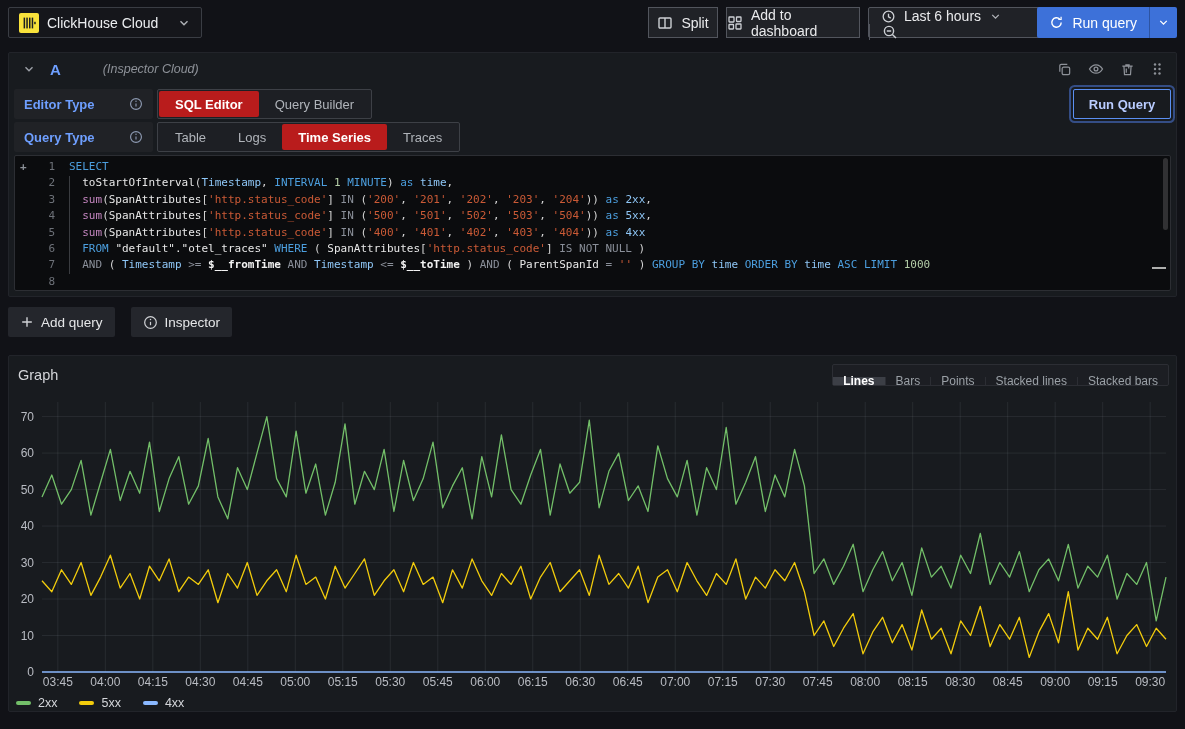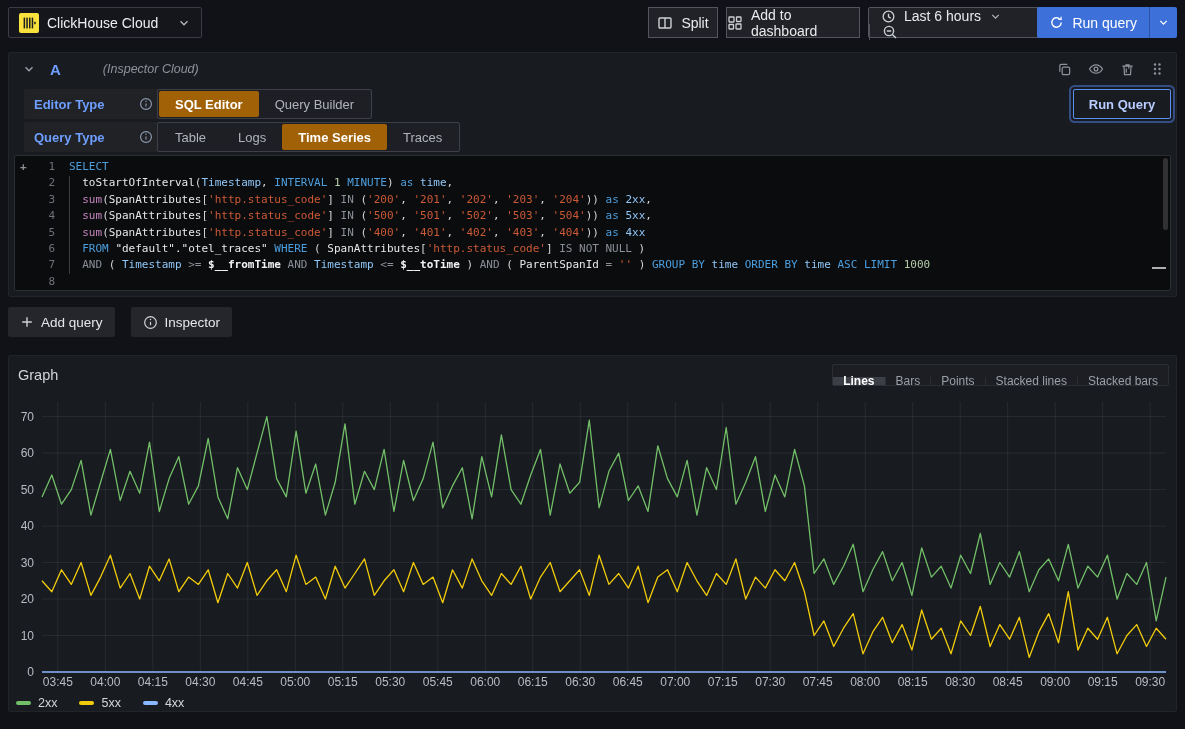--- a/index.html
+++ b/index.html
@@ -24,27 +24,27 @@
   .icon { display:inline-flex; flex:none; color:#cdd0d5; }
 
   
   .query-panel { position:absolute; left:8px; top:52px; width:1169px; height:245px; background:#181b1f; border:1px solid #22242a; border-radius:2px; }
   .q-header { position:absolute; left:8px; top:52px; width:1169px; height:34px; display:flex; align-items:center; padding:0 14px; gap:14px; }
   .q-ref { color:#6e9fff; font-weight:700; font-size:15px; }
   .q-ds-hint { color:#8e9299; font-style:italic; font-size:12.5px; margin-left:28px; }
   .q-header-icons { margin-left:auto; display:flex; gap:16px; align-items:center; color:#8e9299; }
   .q-header-icons .icon { color:#8e9299; cursor:pointer; }
 
-  .label-chip { position:absolute; left:24px; width:139px; height:30px; background:#202226; border-radius:2px;
+  .label-chip { position:absolute; left:14px; width:139px; height:30px; background:#202226; border-radius:2px;
     display:flex; align-items:center; justify-content:space-between; padding:0 10px; }
   .label-chip span.lbl { color:#6e9fff; font-weight:700; font-size:13px; }
   .seg-ctrl { position:absolute; left:157px; height:30px; border:1px solid #3d4046; border-radius:2px; background:#1d1f24;
     display:inline-flex; align-items:stretch; padding:1px; }
   .seg-opt { display:flex; align-items:center; padding:0 16px; font-size:13px; color:#b0b4ba; font-weight:500; cursor:pointer; border-radius:2px; }
-  .seg-opt.active { background:#a16207; color:#ffffff; font-weight:700; }
+  .seg-opt.active { background:#b91c1c; color:#ffffff; font-weight:700; }
   .runquery-btn { position:absolute; right:14px; top:89px; width:98px; height:30px; border:1px solid #5b8ff2; border-radius:2px;
     background:transparent; color:#b9ccff; font-weight:600; font-size:13px; display:flex; align-items:center; justify-content:center;
     cursor:pointer; box-shadow:0 0 0 2px #181b1f, 0 0 0 4px rgba(76,118,217,.55); }
 
   
   .code-editor { position:absolute; left:14px; top:155px; width:1157px; height:136px; background:#0b0c0e; border:1px solid #2c2e33;
     border-radius:2px; font-family:"DejaVu Sans Mono", monospace; font-size:11px; line-height:16.4px; overflow:hidden; cursor:text; padding-top:3px; }
   .code-line { display:flex; white-space:pre; }
   .gutter { width:46px; flex:none; position:relative; color:#6d7178; }
   .gutter .lnum { position:absolute; right:6px; }

